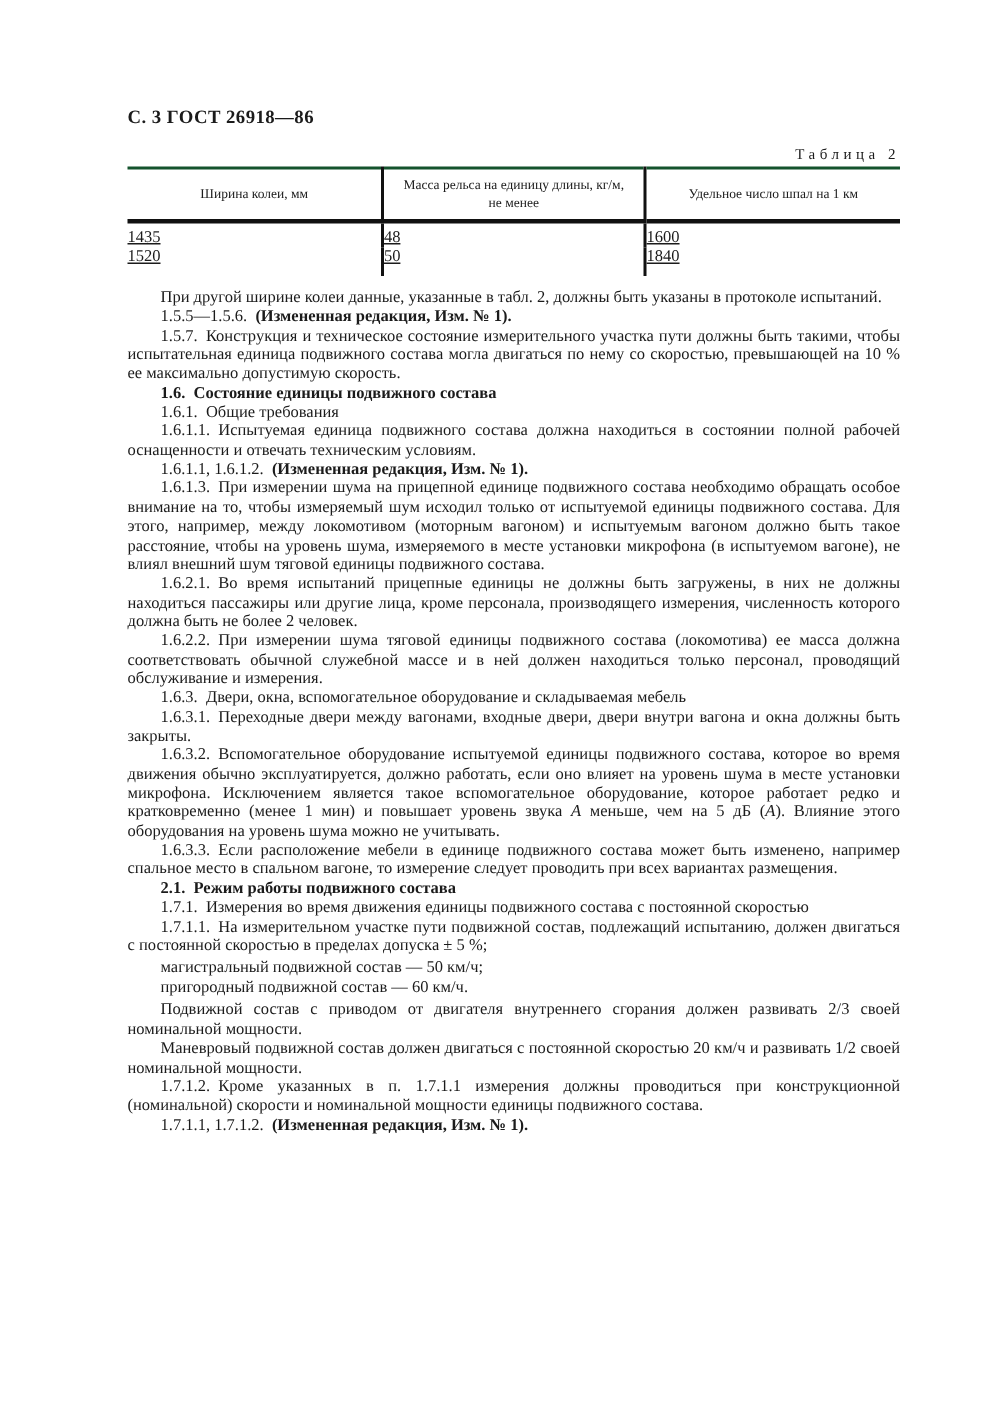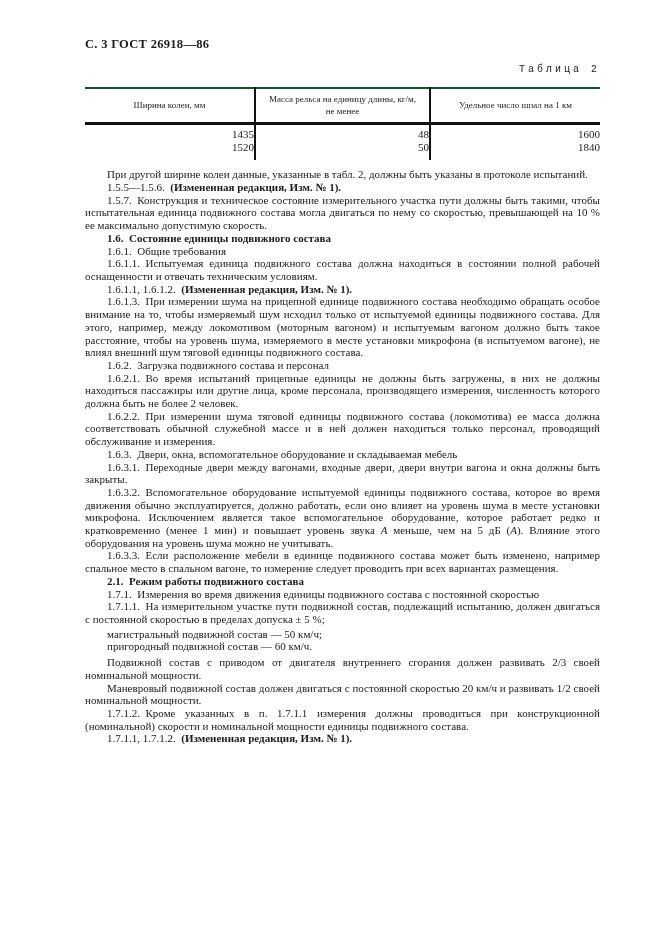--- a/index.html
+++ b/index.html
@@ -11,56 +11,56 @@
     width: 661px;
     height: 936px;
     overflow: hidden;
     font-family: "Liberation Serif", "DejaVu Serif", serif;
     color: #1b1b1b;
   }
   .page {
     box-sizing: border-box;
     width: 661px;
     height: 936px;
-    padding: 37px 61px 0 85px;
+    padding: 71px 61px 0 85px;
   }
   .running-head {
     font-size: 12.5px;
     font-weight: bold;
     letter-spacing: 0.3px;
     margin: 0 0 12px 0;
   }
   .table-label {
     font-size: 10px;
     text-align: right;
     letter-spacing: 3px;
-    margin: 0 0 12px 0;
-    font-family: Liberation Mono, monospace;
+    margin: 0 0 2px 0;
   }
   table.gost-table {
     width: 100%;
     border-collapse: collapse;
     border-top: 2px solid #14532d;
     margin: 0 0 8px 0;
   }
   table.gost-table th {
     font-weight: normal;
     font-size: 9px;
     line-height: 1.3;
     text-align: center;
     vertical-align: middle;
     padding: 5px 10px;
     border-bottom: 3px solid #111;
   }
   table.gost-table td {
     font-size: 11px;
     line-height: 13px;
-    text-align: right;
+    text-align: left;
     vertical-align: top;
     padding: 0;
+    text-decoration: underline;
   }
   table.gost-table tr > *:nth-child(1) { width: 33%; }
   table.gost-table tr > *:nth-child(2) { width: 34%; border-left: 2px solid #111; border-right: 2px solid #111; }
   table.gost-table tr > *:nth-child(3) { width: 33%; }
   table.gost-table tbody tr:first-child td { padding-top: 3px; }
   table.gost-table tbody tr:last-child td { padding-bottom: 6px; }
   .doc-body p.para {
     margin: 0;
     font-size: 11px;
     line-height: 12.7px;
@@ -108,21 +108,20 @@
 
   <div class="doc-body">
       <p class="para"><span>При другой ширине колеи данные, указанные в табл. 2, должны быть указаны в протоколе испытаний.</span></p>
       <p class="para"><span>1.5.5—1.5.6. </span><span class="b">(Измененная редакция, Изм. № 1).</span></p>
       <p class="para"><span>1.5.7. Конструкция и техническое состояние измерительного участка пути должны быть такими, чтобы испытательная единица подвижного состава могла двигаться по нему со скоростью, превышающей на 10 % ее максимально допустимую скорость.</span></p>
       <p class="para"><span class="b">1.6. Состояние единицы подвижного состава</span></p>
       <p class="para"><span>1.6.1. Общие требования</span></p>
       <p class="para"><span>1.6.1.1. Испытуемая единица подвижного состава должна находиться в состоянии полной рабочей оснащенности и отвечать техническим условиям.</span></p>
       <p class="para"><span>1.6.1.1, 1.6.1.2. </span><span class="b">(Измененная редакция, Изм. № 1).</span></p>
       <p class="para"><span>1.6.1.3. При измерении шума на прицепной единице подвижного состава необходимо обращать особое внимание на то, чтобы измеряемый шум исходил только от испытуемой единицы подвижного состава. Для этого, например, между локомотивом (моторным вагоном) и испытуемым вагоном должно быть такое расстояние, чтобы на уровень шума, измеряемого в месте установки микрофона (в испытуемом вагоне), не влиял внешний шум тяговой единицы подвижного состава.</span></p>
-      <p class="para"><span>1.6.2. Загрузка подвижного состава и персонал</span></p>
       <p class="para"><span>1.6.2.1. Во время испытаний прицепные единицы не должны быть загружены, в них не должны находиться пассажиры или другие лица, кроме персонала, производящего измерения, численность которого должна быть не более 2 человек.</span></p>
       <p class="para"><span>1.6.2.2. При измерении шума тяговой единицы подвижного состава (локомотива) ее масса должна соответствовать обычной служебной массе и в ней должен находиться только персонал, проводящий обслуживание и измерения.</span></p>
       <p class="para"><span>1.6.3. Двери, окна, вспомогательное оборудование и складываемая мебель</span></p>
       <p class="para"><span>1.6.3.1. Переходные двери между вагонами, входные двери, двери внутри вагона и окна должны быть закрыты.</span></p>
       <p class="para"><span>1.6.3.2. Вспомогательное оборудование испытуемой единицы подвижного состава, которое во время движения обычно эксплуатируется, должно работать, если оно влияет на уровень шума в месте установки микрофона. Исключением является такое вспомогательное оборудование, которое работает редко и кратковременно (менее 1 мин) и повышает уровень звука </span><span class="i">А</span><span> меньше, чем на 5 дБ (</span><span class="i">А</span><span>). Влияние этого оборудования на уровень шума можно не учитывать.</span></p>
       <p class="para"><span>1.6.3.3. Если расположение мебели в единице подвижного состава может быть изменено, например спальное место в спальном вагоне, то измерение следует проводить при всех вариантах размещения.</span></p>
       <p class="para"><span class="b">2.1. Режим работы подвижного состава</span></p>
       <p class="para"><span>1.7.1. Измерения во время движения единицы подвижного состава с постоянной скоростью</span></p>
       <p class="para"><span>1.7.1.1. На измерительном участке пути подвижной состав, подлежащий испытанию, должен двигаться с постоянной скоростью в пределах допуска ± 5 %;</span></p>
       <p class="para list list-first"><span>магистральный подвижной состав — 50 км/ч;</span></p>

